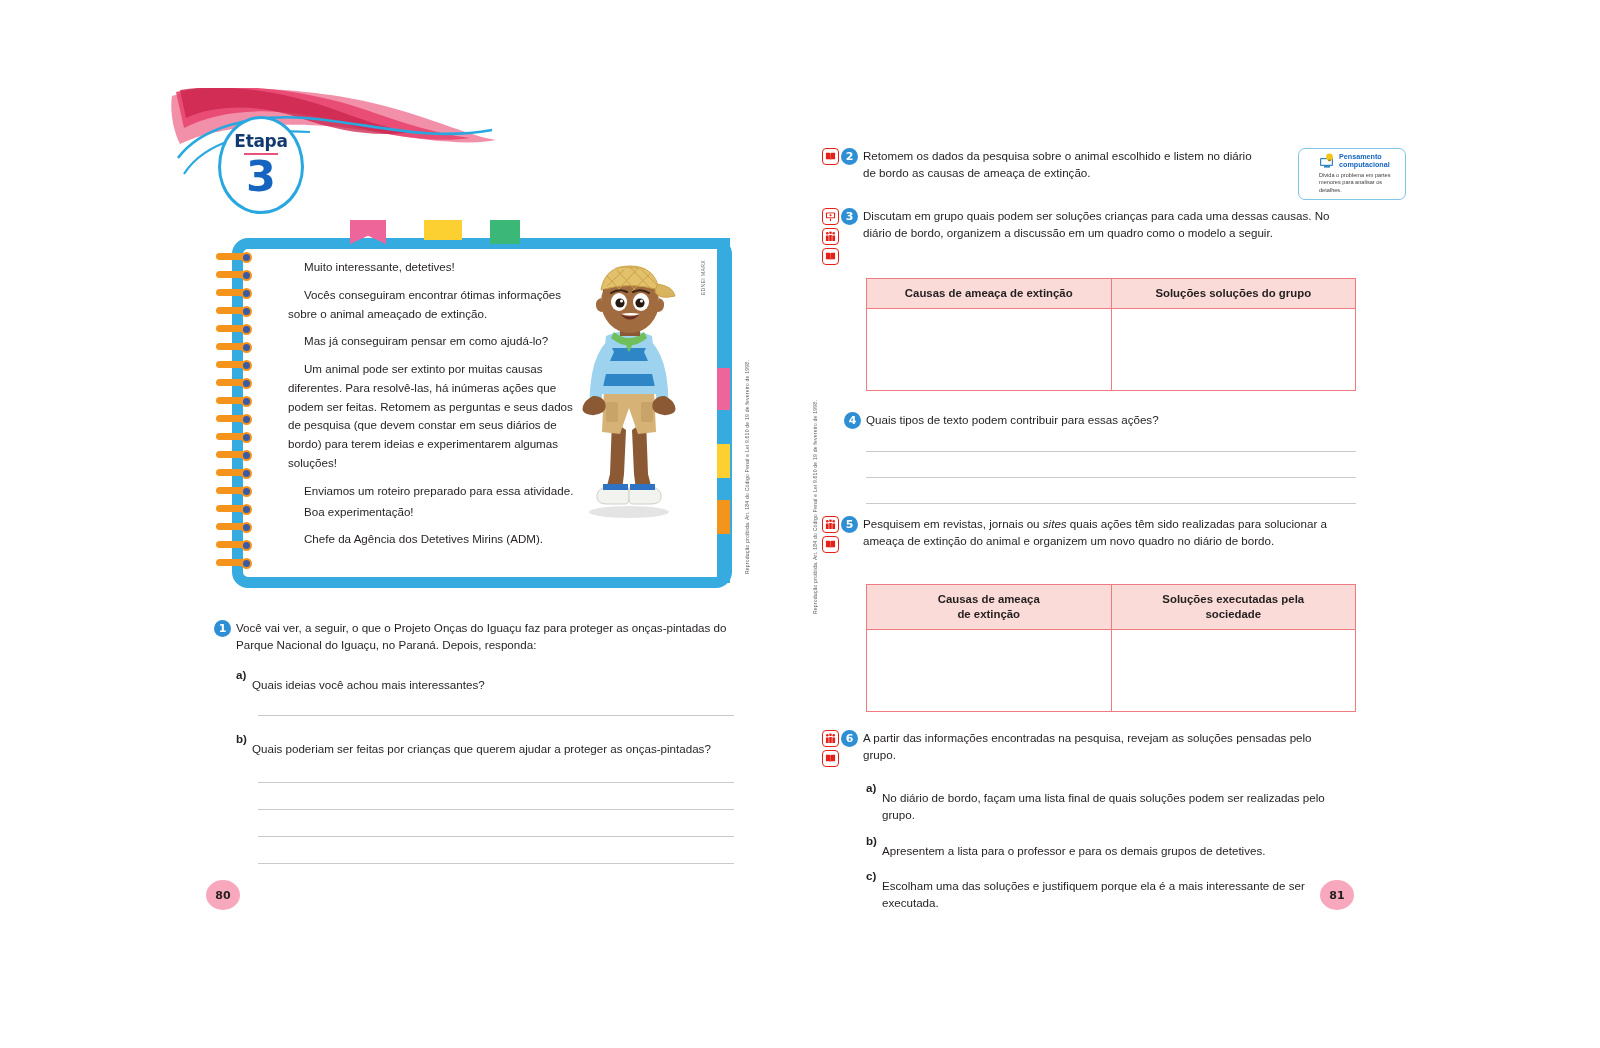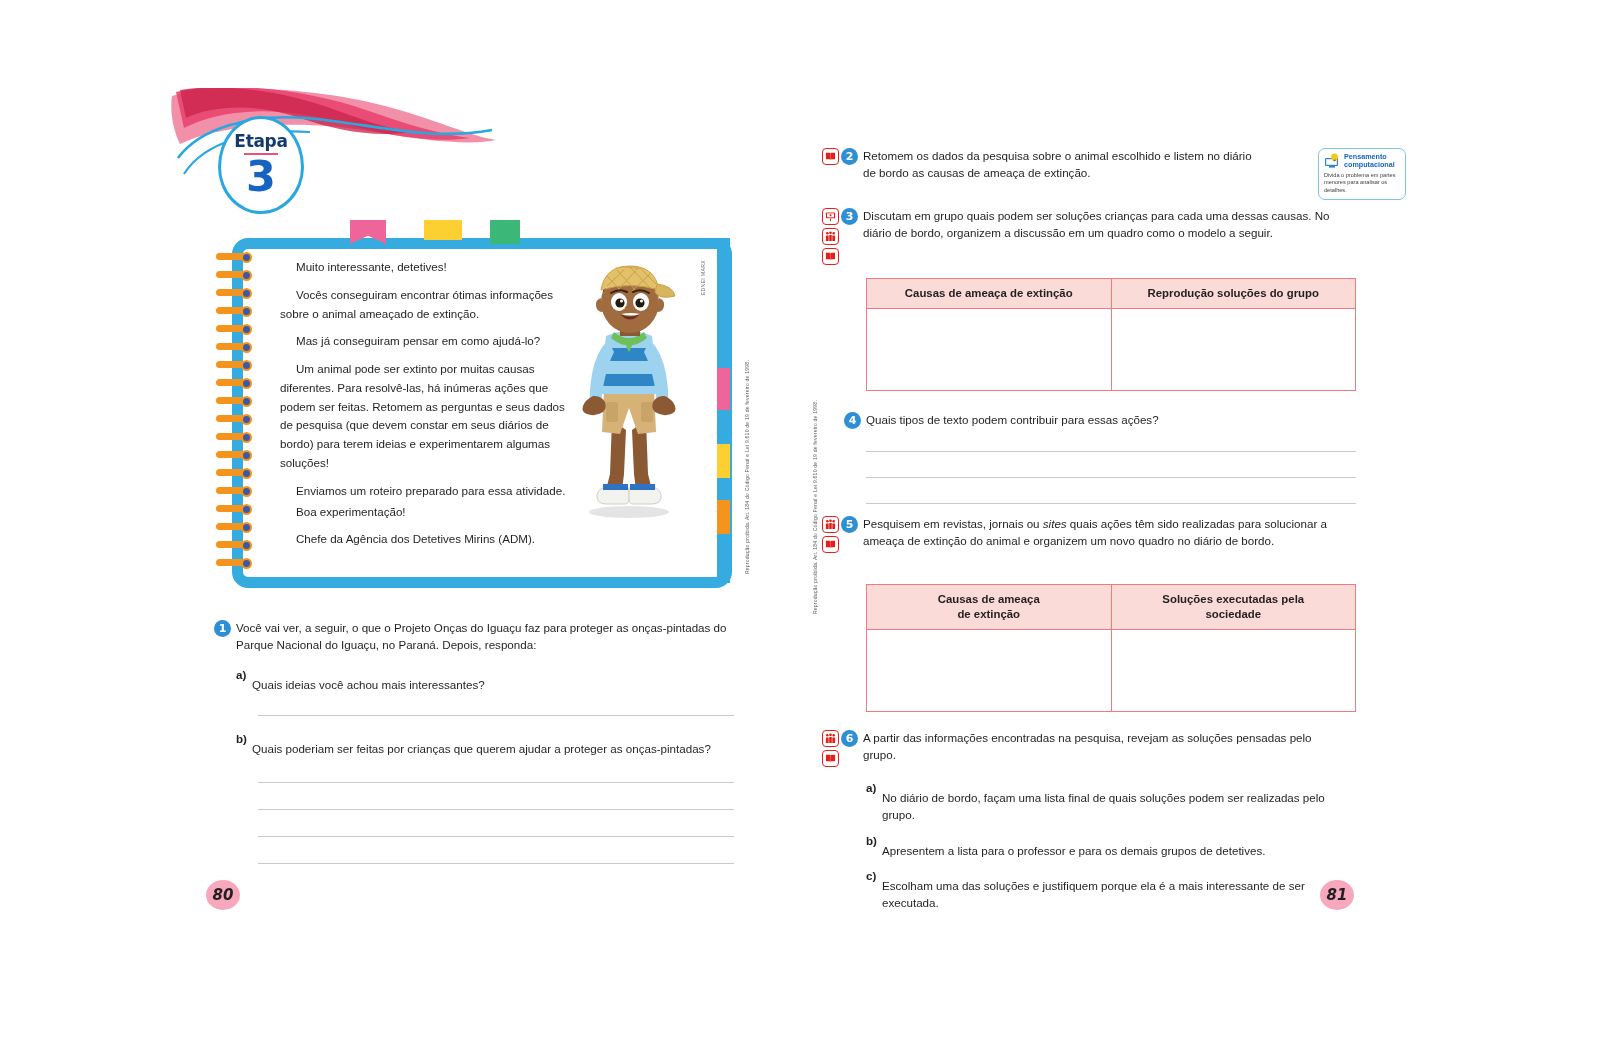--- a/index.html
+++ b/index.html
@@ -52,21 +52,21 @@
   .tab.yellow{ left:74px;  width:38px; height:20px; background:#FBD030; }
   .tab.green { left:140px; width:30px; height:24px; background:#3BB878; }
 
   .spiral { position:absolute; left:-16px; top:14px; width:46px; height:322px; z-index:4; }
   .ring { position:absolute; left:0; width:40px; height:9px; }
   .ring .bar { position:absolute; left:0; top:1px; width:33px; height:7px;
                background:#F5941D; border-radius:4px; }
   .ring .dot { position:absolute; left:25px; top:0px; width:11px; height:11px;
                background:#3B5BA5; border:2px solid #F5941D; border-radius:50%; }
 
-  .nb-text { position:absolute; left:48px; top:20px; width:300px;
+  .nb-text { position:absolute; left:56px; top:20px; width:300px;
              font-size:11.6px; color:#231f20; line-height:1.62; }
   .nb-text p { margin:0 0 2px 0; }
   .nb-text p.ind { text-indent:16px; }
   .nb-text p.gap { margin-top:9px; }
 
   
   .boy { position:absolute; left:330px; top:24px; width:135px; height:260px; }
 
   .credit-v {
     position:absolute; left:468px; top:22px;
@@ -95,39 +95,38 @@
   .q-text { font-size:11.6px; color:#231f20; line-height:1.45; }
   .sub-row { display:flex; align-items:flex-start; margin-top:12px; }
   .sub-letter { font-size:11.6px; font-weight:bold; color:#231f20;
                 width:16px; flex:0 0 auto; }
   .sub-text { font-size:11.6px; color:#231f20; line-height:1.45;margin-top:9px; }
   .answer-line { height:1px; background:#c9cacc; margin-top:22px; }
 
   .pagenum {
     position:absolute; width:34px; height:30px; border-radius:50%;
     background:#F7A8BC; display:flex; align-items:center; justify-content:center;
-    font-size:15px; font-weight:bold; color:#231f20;
+    font-size:11px; font-weight:bold; color:#231f20;
     font-family:"DejaVu Sans", sans-serif;
-    font-style:italic;
   }
 
   
   .page-right { position:absolute; left:818px; top:60px; width:600px; height:880px; }
 
   .icon-sq {
     width:17px; height:17px; border-radius:4px; border:1.6px solid #E32119;
     background:#ffffff; display:flex; align-items:center; justify-content:center;
     flex:0 0 auto;
   }
   .icon-col { display:flex; flex-direction:column; gap:3px; width:19px; flex:0 0 auto; }
 
   .pc-box {
-    position:absolute; right:0px; top:88px; width:88px;
+    position:absolute; right:0px; top:88px; width:108px;
     border:1px solid #7ec5e8; border-radius:7px; background:#ffffff;
-    padding:4px 5px 5px 5px;
+    padding:4px 5px 5px 20px;
   }
   .pc-head { display:flex; align-items:flex-start; gap:4px; }
   .pc-title { font-size:7.2px; font-weight:bold; color:#1565c0; line-height:1.15; }
   .pc-sub { font-size:5.6px; color:#414042; line-height:1.35; margin-top:2px; }
 
   
   .tbl { width:100%; border-collapse:collapse; table-layout:fixed; }
   .tbl th {
     background:#FADBD8; border:1.4px solid #F07A82;
     font-size:11.4px; font-weight:bold; color:#231f20;
@@ -410,21 +409,21 @@
         <span class="qnum">3</span>
         <span class="q-text" style="max-width:490px;">Discutam em grupo quais podem ser soluções crianças para cada uma dessas causas. No diário de bordo, organizem a discussão em um quadro como o modelo a seguir.</span>
       </div>
     </div>
 
     <div style="position:absolute; left:48px; top:218px; width:490px;">
       <table class="tbl">
         <thead>
           <tr>
             <th>Causas de ameaça de extinção</th>
-            <th>Reprodução soluções do grupo</th>
+            <th>Soluções soluções do grupo</th>
           </tr>
         </thead>
         <tbody>
           <tr>
             <td></td>
             <td></td>
           </tr>
         </tbody>
       </table>
     </div>

